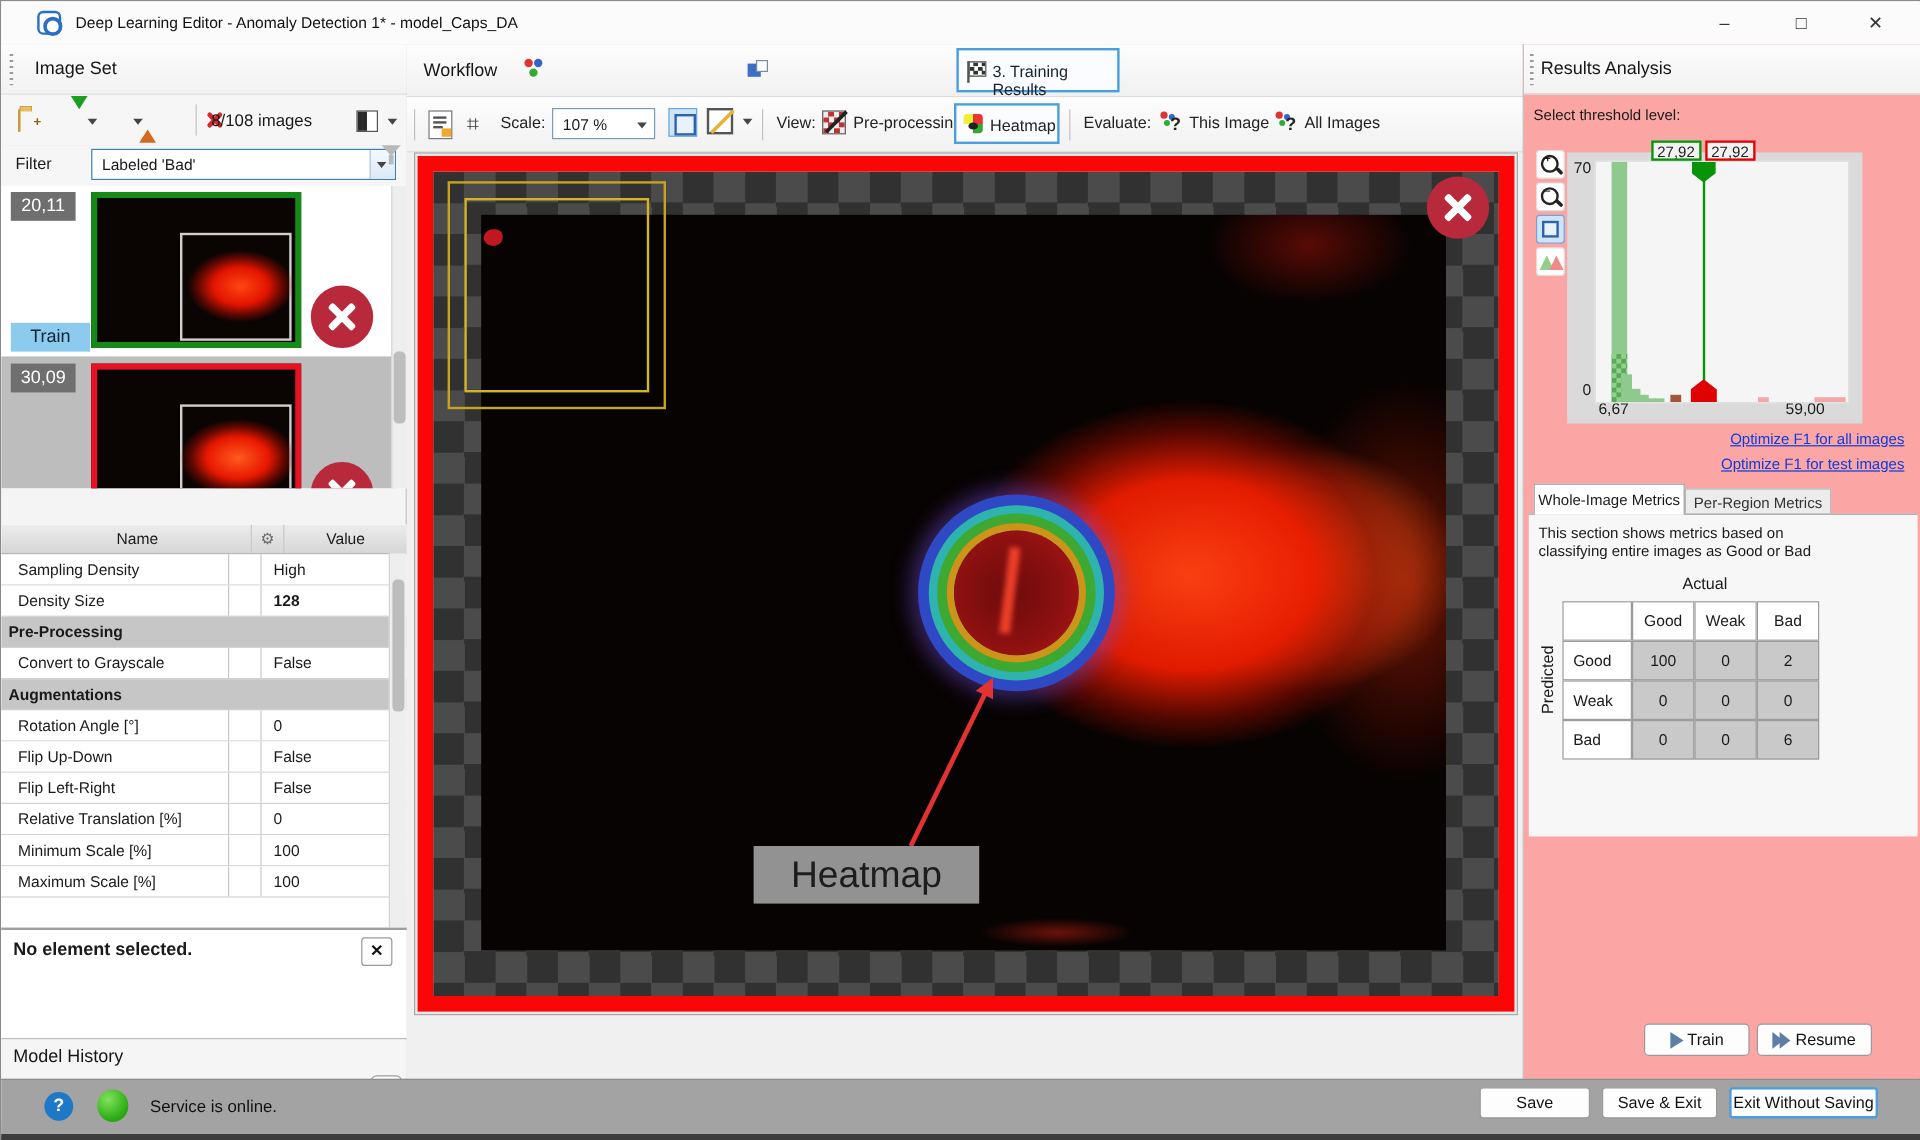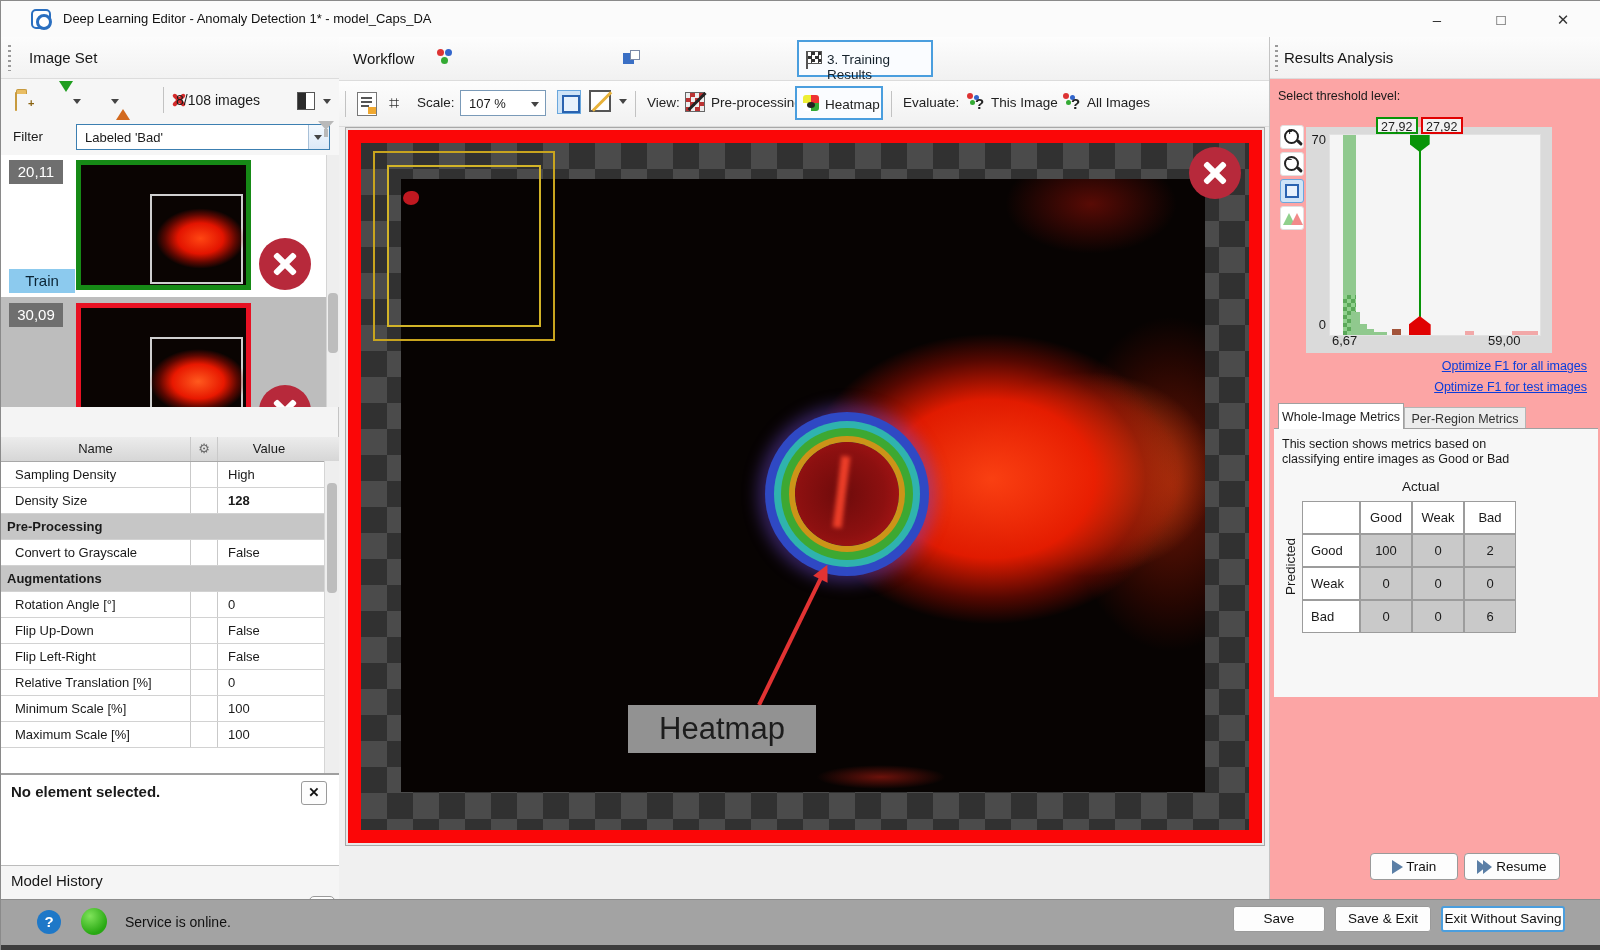--- a/index.html
+++ b/index.html
@@ -170,21 +170,21 @@
           <span class="crossbar" style="transform:rotate(45deg);"></span>
             <span class="crossbar" style="transform:rotate(-45deg);"></span>
         </div>
       </div>
       <div class="scrolltrack" style="right:0;top:0;width:12px;height:252px;">
         <div class="scrollthumb" style="top:138px;height:60px;left:1px;"></div>
       </div>
     </div>
 
     <div class="abs" style="left:0;top:400px;width:338px;height:336px;background:#fff;overflow:hidden;">
-      <div class="ptable-row" style="background:linear-gradient(#ececec,#d6d6d6);font-size:13px;height:24px;line-height:24px;border-bottom:1px solid #a8a8a8;">
+      <div class="ptable-row" style="background:linear-gradient(#ececec,#d6d6d6);font-size:13px;height:24px;line-height:24px;border-bottom:1px solid #a8a8a8;justify-content:flex-end;">
         <span class="c-name" style="text-align:center;padding-left:0;">Name</span>
         <span class="c-gear" style="text-align:center;color:#6a6a6a;">⚙</span>
         <span class="c-val" style="text-align:center;padding-left:0;">Value</span>
       </div>
       <div class="ptable-row">
           <span class="c-name">Sampling Density</span>
           <span class="c-gear"></span>
           <span class="c-val">High</span>
         </div>
       <div class="ptable-row">

